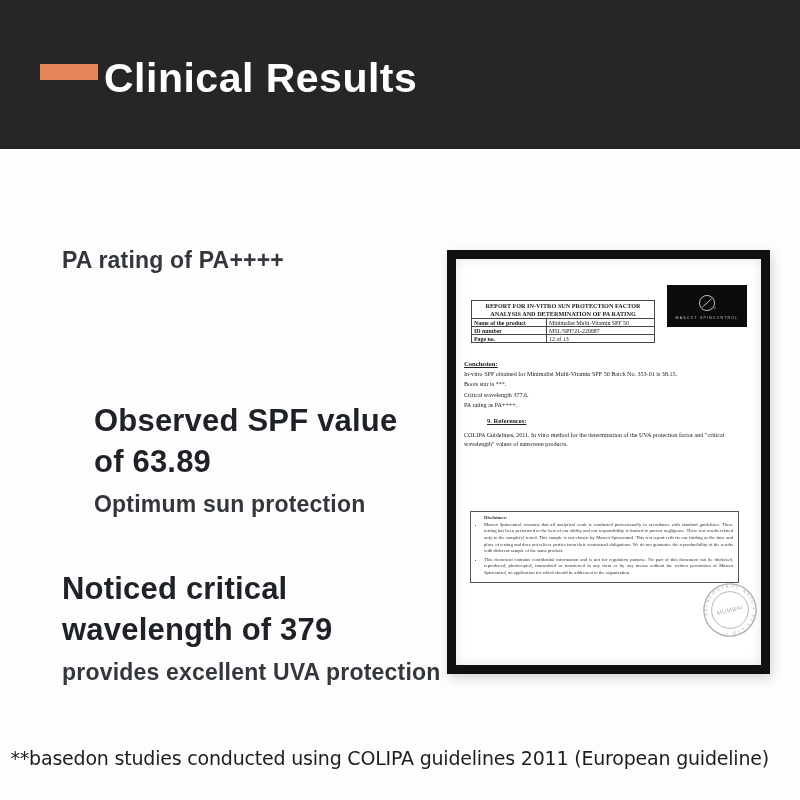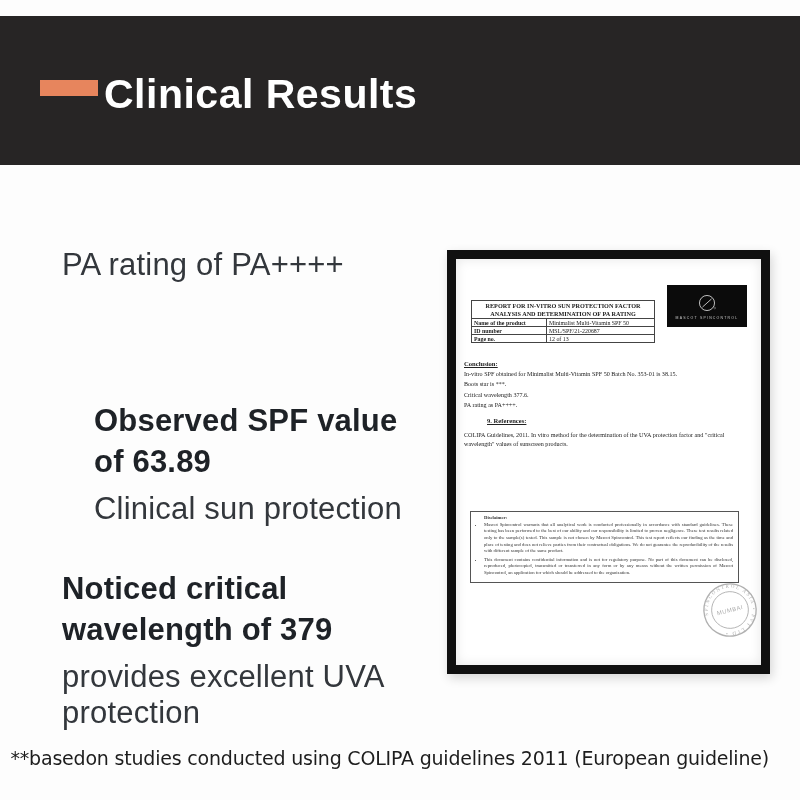--- a/index.html
+++ b/index.html
@@ -4,34 +4,34 @@
 <title>Clinical Results</title>
 <style>
   html,body { margin:0; padding:0; }
   body {
     width:800px; height:800px; position:relative; overflow:hidden;
     background:var(--page-bg,#fdfdfd);
     font-family:"Liberation Sans", sans-serif;
   }
 
   
-  .header { position:absolute; top:16px; left:0; width:800px; height:149px;
+  .header { position:absolute; top:0; left:0; width:800px; height:149px;
             background:var(--header-bg,#272525); }
   .accent-dash { position:absolute; left:40px; top:64px; width:58px; height:16px;
                  background:var(--accent,#E7855D); }
   .page-title { position:absolute; left:104px; top:55px; font-size:41px; font-weight:700;
                 color:#ffffff; letter-spacing:.5px; white-space:nowrap; }
 
   
   .result-block { position:absolute; left:62px; width:390px; }
   .rb1 { top:238px; } .rb2 { top:400px;margin-left:32px; } .rb3 { top:568px; }
   .result-heading { font-size:31px; font-weight:700; color:var(--heading-color,#1E2227);
                     line-height:41px; letter-spacing:.2px; }
   .result-heading span { display:block; }
-  .result-sub { margin-top:9px; font-size:31px; font-weight:400;
+  .result-sub { margin-top:9px; font-size:23px; font-weight:700;
                 color:var(--subtext-color,#33373C); letter-spacing:.2px; }
 
   
   .doc-frame { position:absolute; left:447px; top:250px; width:305px; height:406px;
                border:9px solid #101010; background:#ffffff;
                box-shadow:2px 4px 10px rgba(0,0,0,.16); }
   .doc-page { position:absolute; inset:0; background:#ffffff;
               box-shadow:inset 0 0 12px rgba(0,0,0,.10);
               font-family:"Liberation Serif", serif; color:#222; }
 
@@ -83,21 +83,21 @@
 
 <div class="result-block rb1">
   <div class="result-sub">PA rating of PA++++</div>
 </div>
 
 <div class="result-block rb2">
   <div class="result-heading">
     <span>Observed SPF value</span>
     <span>of 63.89</span>
   </div>
-  <div class="result-sub">Clinical sun protection</div>
+  <div class="result-sub">Optimum sun protection</div>
 </div>
 
 <div class="result-block rb3">
   <div class="result-heading">
     <span>Noticed critical</span>
     <span>wavelength of 379</span>
   </div>
   <div class="result-sub">provides excellent UVA protection</div>
 </div>
 

